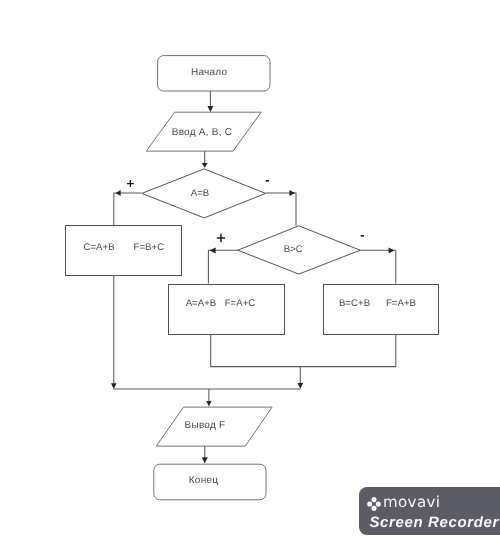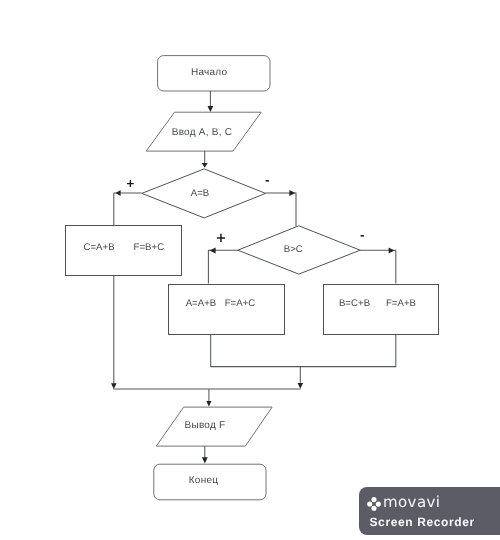--- a/index.html
+++ b/index.html
@@ -21,23 +21,23 @@
   .sign-lg{font-size:13px;}
 
   
   #watermark{position:absolute;left:349.6px;top:487.1px;width:163px;height:48.3px;
              background:#5b5c66;border-radius:8px;will-change:opacity;}
   #wm-dots{position:absolute;left:8.2px;top:9.7px;width:14px;height:14px;display:block;}
   #wm-movavi{position:absolute;left:24.4px;top:7.9px;
              font-size:15px;color:#f8f8fa;line-height:15px;
              font-family:"DejaVu Sans",sans-serif;letter-spacing:0.42px;
              font-weight:400;white-space:nowrap;will-change:opacity;}
-  #wm-row2{position:absolute;left:10.9px;top:28.0px;font-size:12px;font-weight:bold;
+  #wm-row2{position:absolute;left:10.9px;top:28.0px;font-size:15px;font-weight:bold;
            color:#f8f8fa;letter-spacing:0.62px;line-height:15px;white-space:nowrap;
-           font-family:"Liberation Sans",sans-serif;will-change:opacity;}
+           font-family:"Liberation Sans",sans-serif;will-change:opacity;font-style:italic;}
 </style>
 </head>
 <body>
 
 <div id="canvas">
 
   <svg id="chart" viewBox="0 0 500 540">
     <defs></defs>
 
     <rect class="shape shape-light" x="148.6" y="55.6" width="112.4" height="35.4" rx="6" ry="6"></rect>

